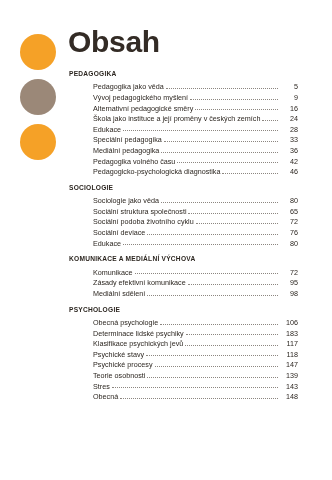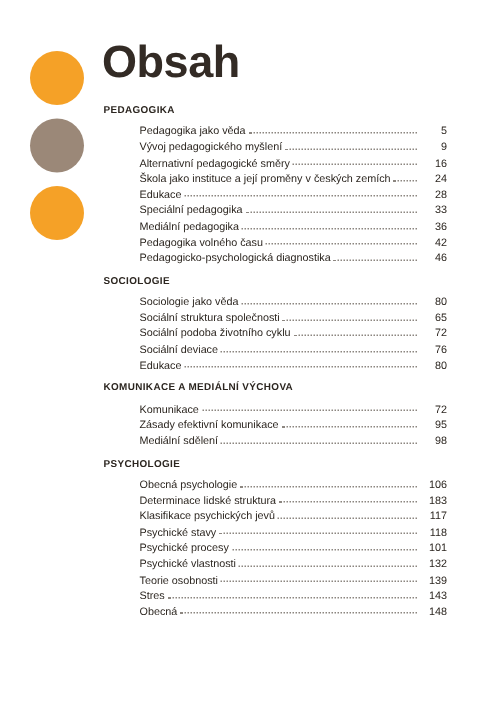--- a/index.html
+++ b/index.html
@@ -204,43 +204,38 @@
         </div>
       </div>
       <div class="section">
         <div class="section-title">PSYCHOLOGIE</div>
         <div class="entry">
           <span class="entry-label">Obecná psychologie</span>
           <span class="entry-dots"></span>
           <span class="entry-page">106</span>
         </div>
         <div class="entry">
-          <span class="entry-label">Determinace lidské struktura</span>
+          <span class="entry-label">Determinace lidské psychiky</span>
           <span class="entry-dots"></span>
           <span class="entry-page">183</span>
         </div>
         <div class="entry">
           <span class="entry-label">Klasifikace psychických jevů</span>
           <span class="entry-dots"></span>
           <span class="entry-page">117</span>
         </div>
         <div class="entry">
           <span class="entry-label">Psychické stavy</span>
           <span class="entry-dots"></span>
           <span class="entry-page">118</span>
         </div>
         <div class="entry">
           <span class="entry-label">Psychické procesy</span>
           <span class="entry-dots"></span>
-          <span class="entry-page">101</span>
-        </div>
-        <div class="entry">
-          <span class="entry-label">Psychické vlastnosti</span>
-          <span class="entry-dots"></span>
-          <span class="entry-page">132</span>
+          <span class="entry-page">147</span>
         </div>
         <div class="entry">
           <span class="entry-label">Teorie osobnosti</span>
           <span class="entry-dots"></span>
           <span class="entry-page">139</span>
         </div>
         <div class="entry">
           <span class="entry-label">Stres</span>
           <span class="entry-dots"></span>
           <span class="entry-page">143</span>

